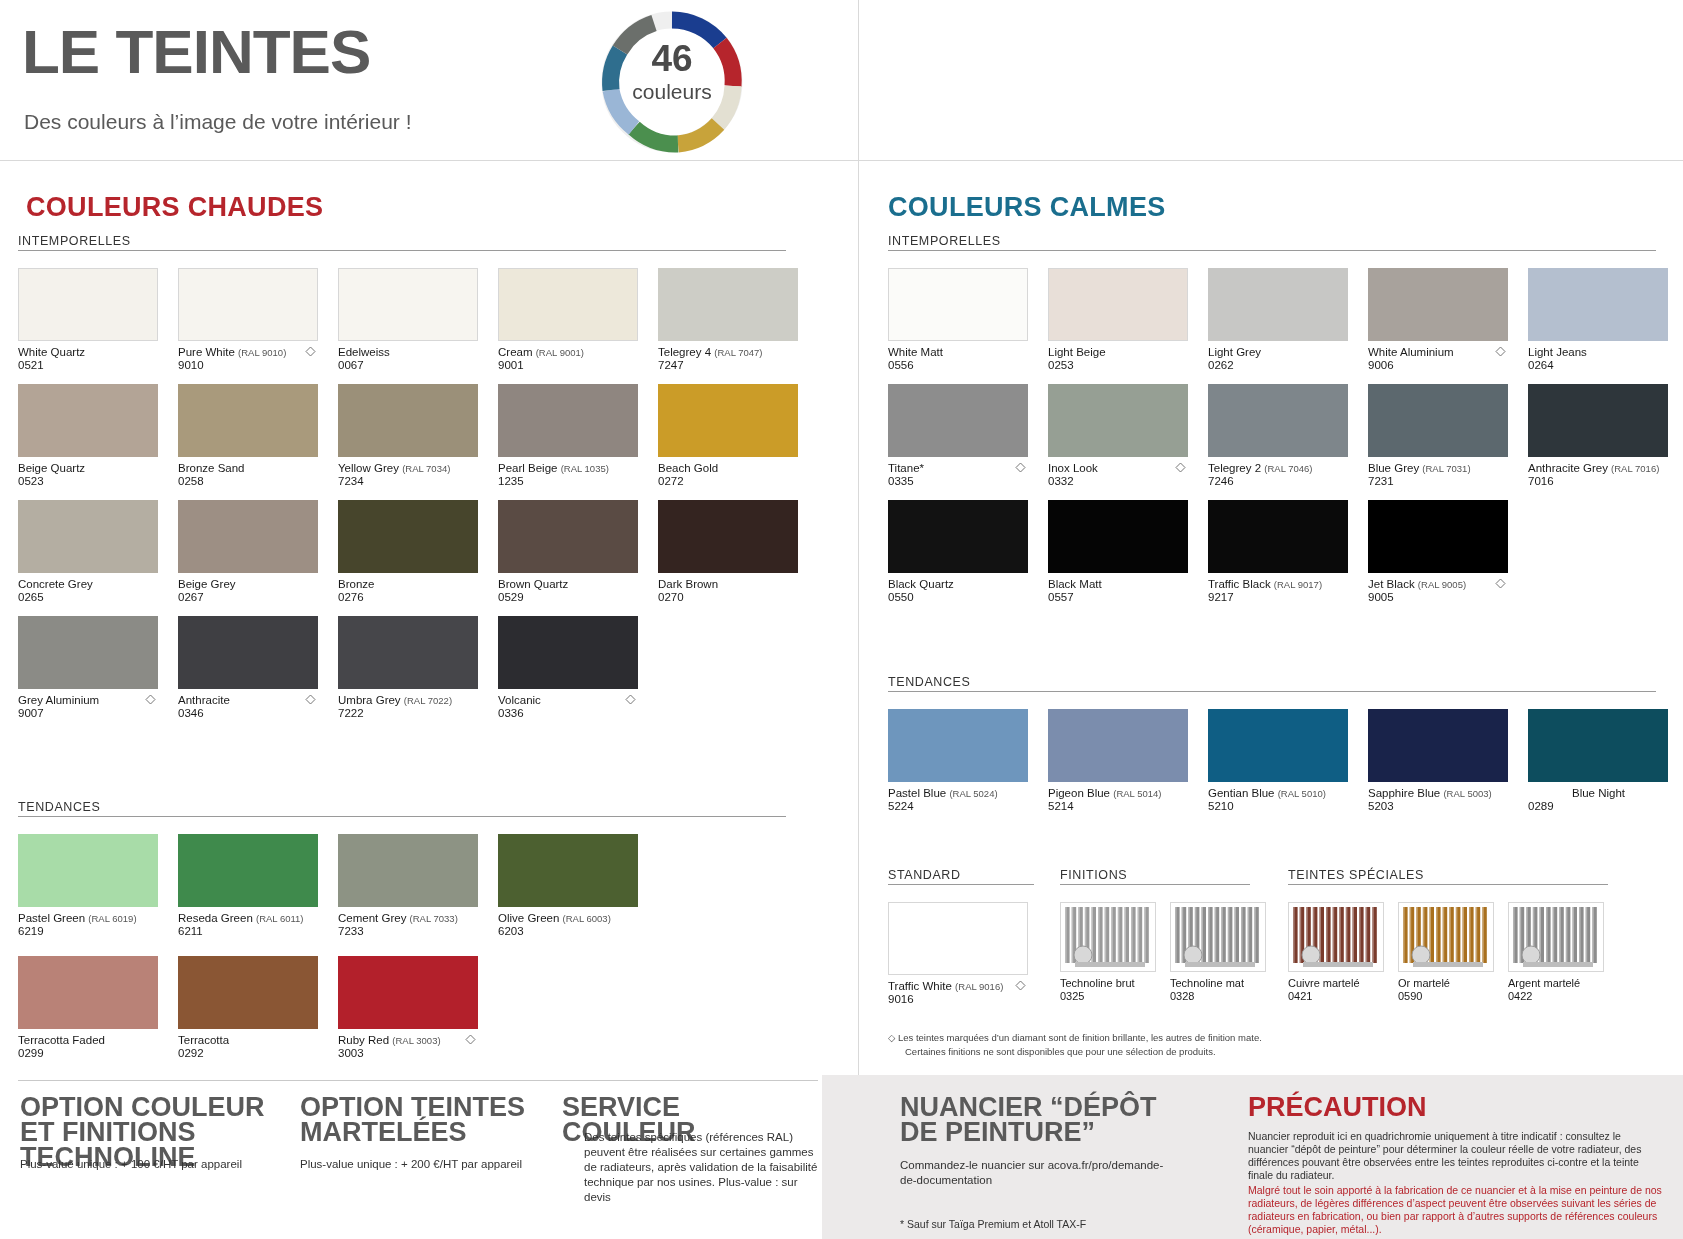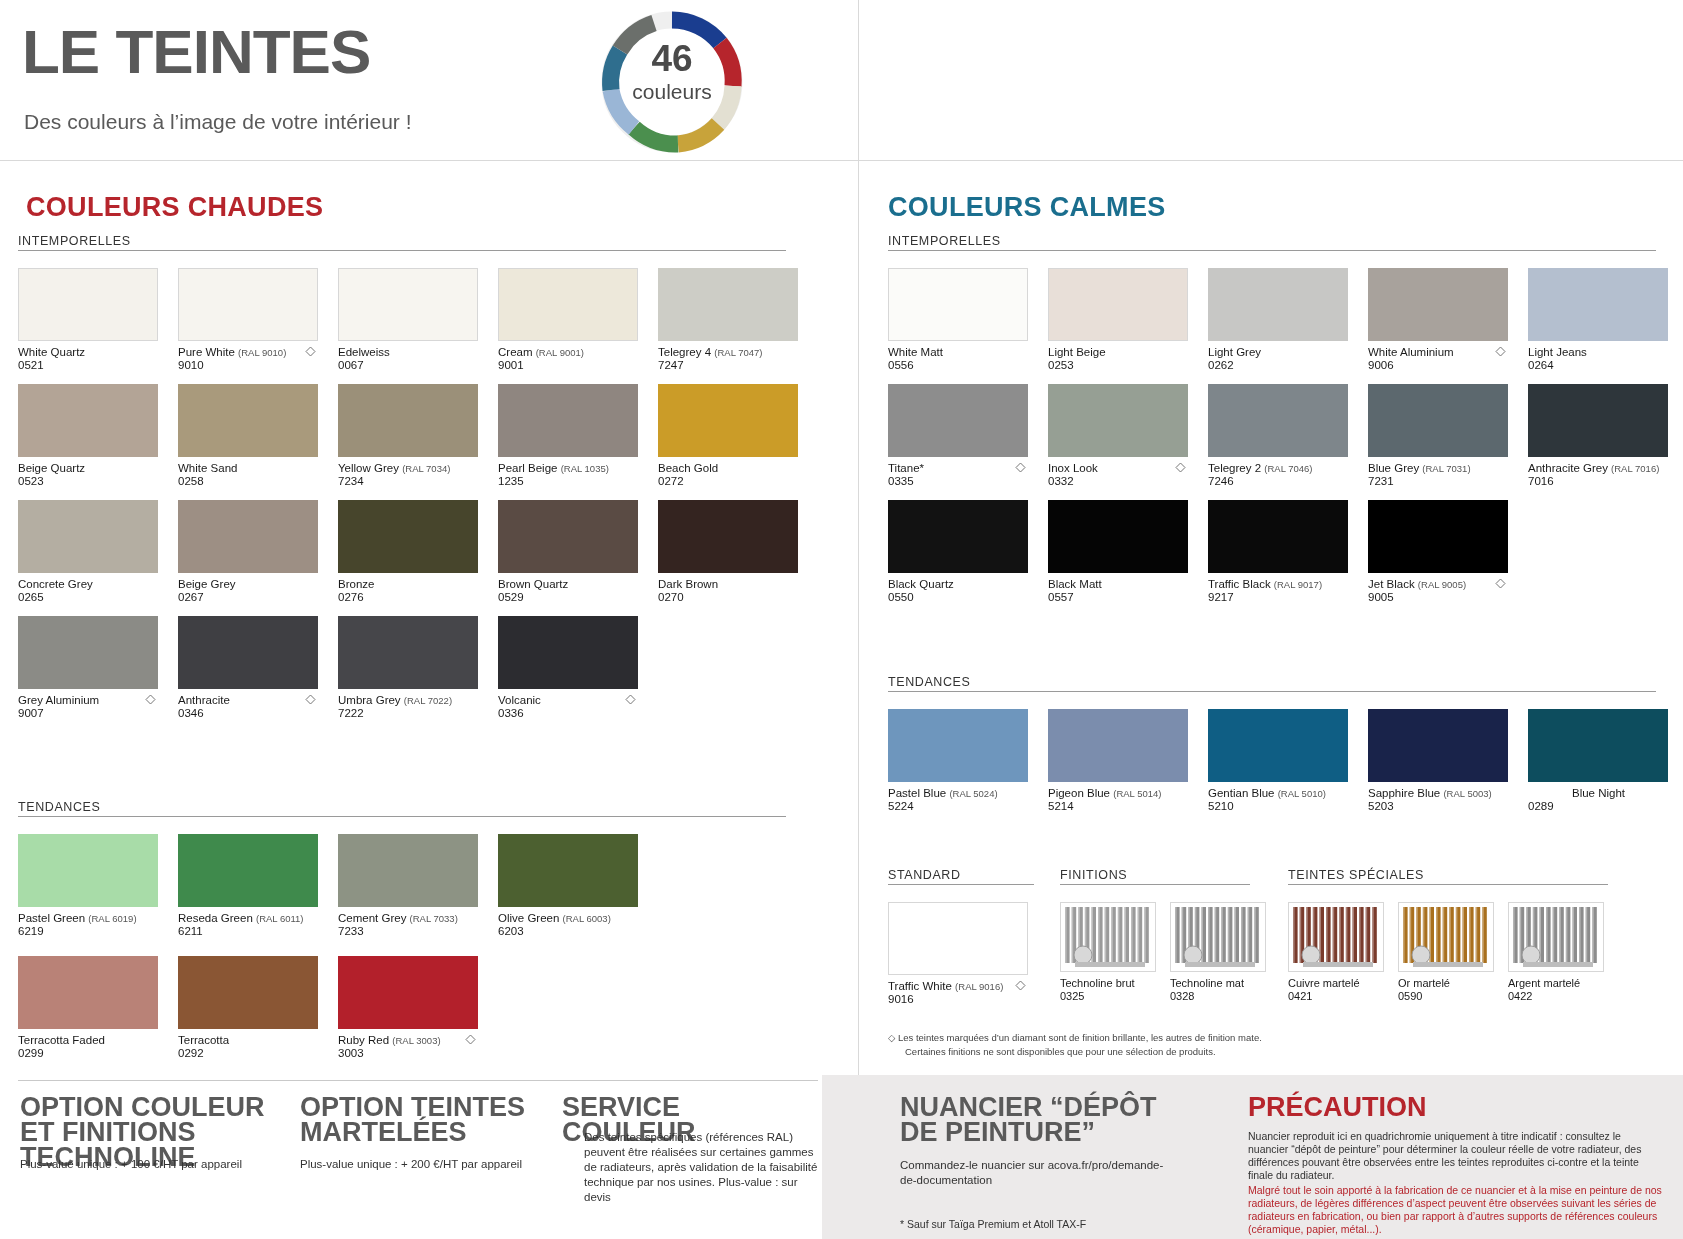--- a/index.html
+++ b/index.html
@@ -183,21 +183,21 @@
         <div class="nm" style="position:relative;">Telegrey 4 <span class="ral">(RAL 7047)</span></div>
         <div class="cd">7247</div>
       </div>
       <div class="sw" style="left:18px;top:384px;">
         <div class="chip" style="background:#b3a496;"></div>
         <div class="nm" style="position:relative;">Beige Quartz</div>
         <div class="cd">0523</div>
       </div>
       <div class="sw" style="left:178px;top:384px;">
         <div class="chip" style="background:#a99a7c;"></div>
-        <div class="nm" style="position:relative;">White Sand</div>
+        <div class="nm" style="position:relative;">Bronze Sand</div>
         <div class="cd">0258</div>
       </div>
       <div class="sw" style="left:338px;top:384px;">
         <div class="chip" style="background:#9b9079;"></div>
         <div class="nm" style="position:relative;">Yellow Grey <span class="ral">(RAL 7034)</span></div>
         <div class="cd">7234</div>
       </div>
       <div class="sw" style="left:498px;top:384px;">
         <div class="chip" style="background:#8f8680;"></div>
         <div class="nm" style="position:relative;">Pearl Beige <span class="ral">(RAL 1035)</span></div>

